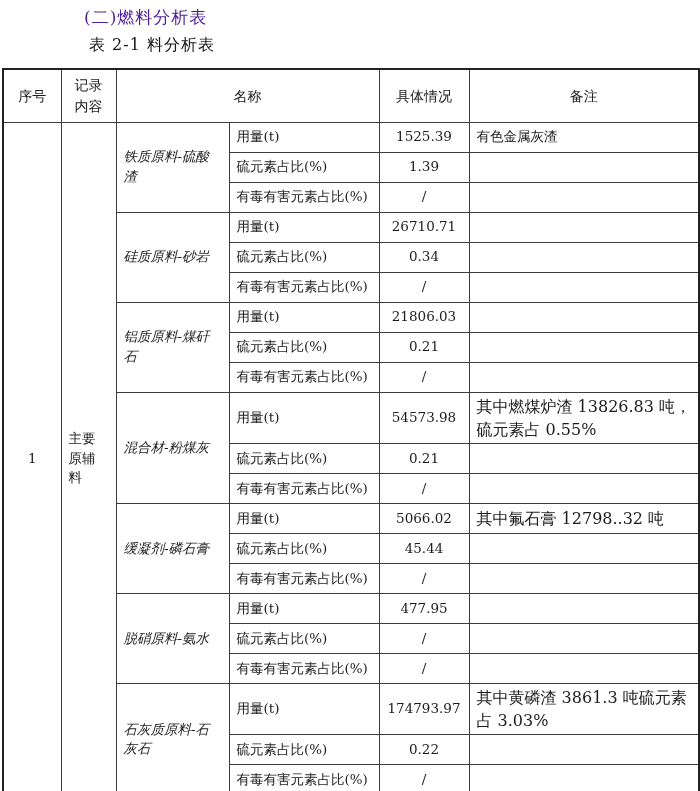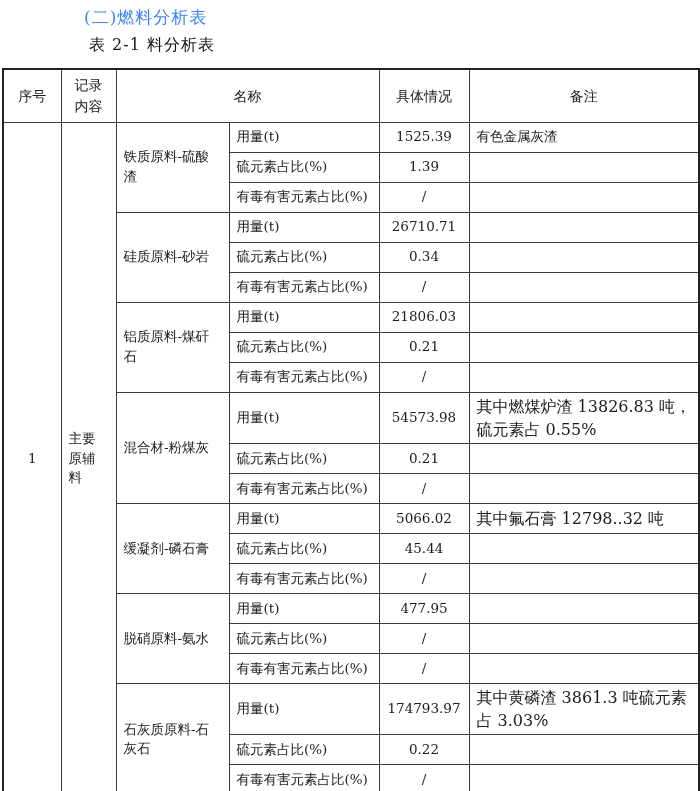--- a/index.html
+++ b/index.html
@@ -11,21 +11,21 @@
     overflow: hidden;
     font-family: "DejaVu Serif", "Liberation Serif", serif;
     color: #1c1c1c;
   }
   .page { position: relative; width: 700px; height: 791px; background:#fff; }
   .doc-title {
     position: absolute;
     left: 84px; top: 6px;
     font-size: 17px;
     letter-spacing: 1px;
-    color: #3b82f6;
+    color: #4c1d95;
   }
   .doc-subtitle {
     position: absolute;
     left: 89px; top: 35px;
     font-size: 16px;
     letter-spacing: 1px;
     color: #161616;
   }
   table.fuel {
     position: absolute;
@@ -46,21 +46,21 @@
     line-height: 1.45;
     background: #ffffff;
   }
   table.fuel thead tr { height: 53px; margin-top: 34px; }
   table.fuel thead th { text-align: center; font-size: 14px; }
   th.hdr-record { padding: 2px 12px; }
   table.fuel tbody tr { height: 30px; }
   table.fuel tbody tr.last-row { height: 32px; }
   td.no-cell { text-align: center; background: #f5f5f8; font-size: 13px; }
   td.record-cell { text-align: left; padding: 2px 6px; font-size: 13.5px; }
-  td.name-cell { text-align: left; padding: 2px 5px; font-size: 13px; }
+  td.name-cell { text-align: left; padding: 2px 5px; font-size: 13px; font-style: italic; }
   td.param-cell { text-align: left; padding: 2px 9px; }
   td.value-cell { text-align: center; padding: 2px 8px; }
   td.remark-cell { text-align: left; padding: 2px 6px; }
   td.remark-cell.sm { font-size: 16px; letter-spacing: 0; }
 </style>
 </head>
 <body>
 
 <div class="page">
   <div class="doc-title">(二)燃料分析表</div>

